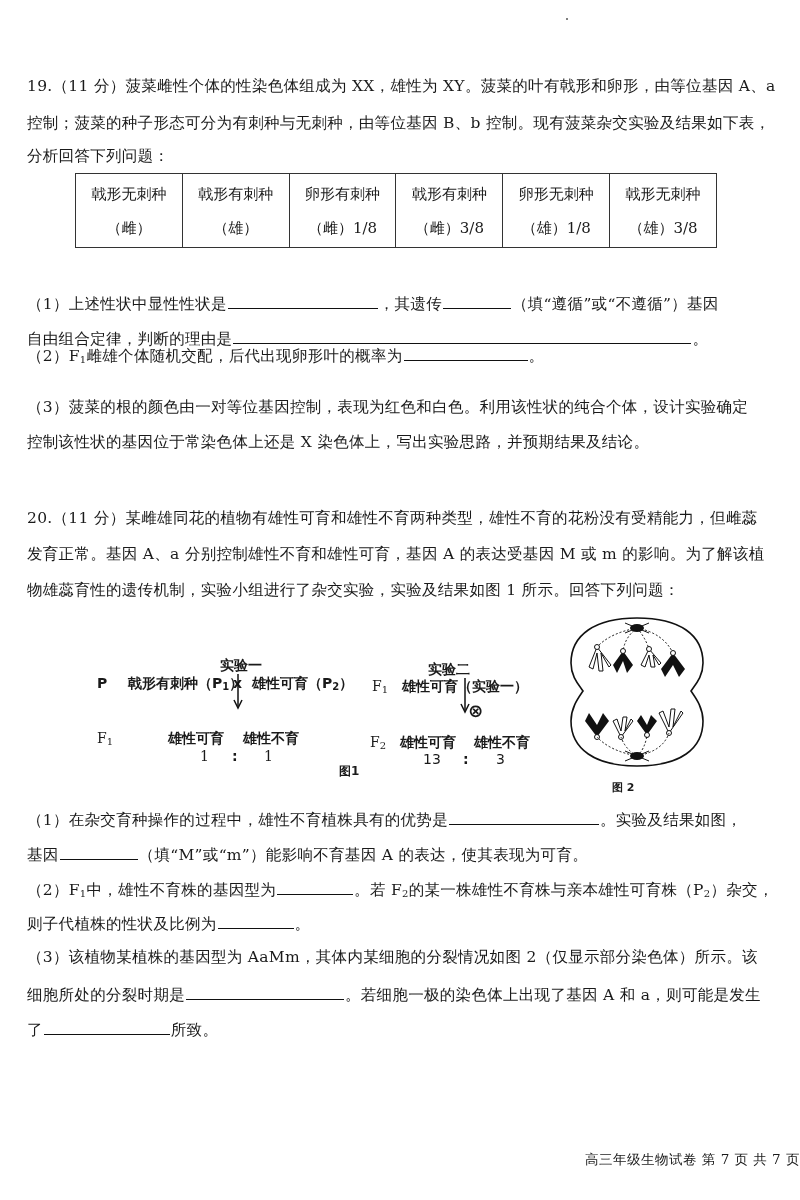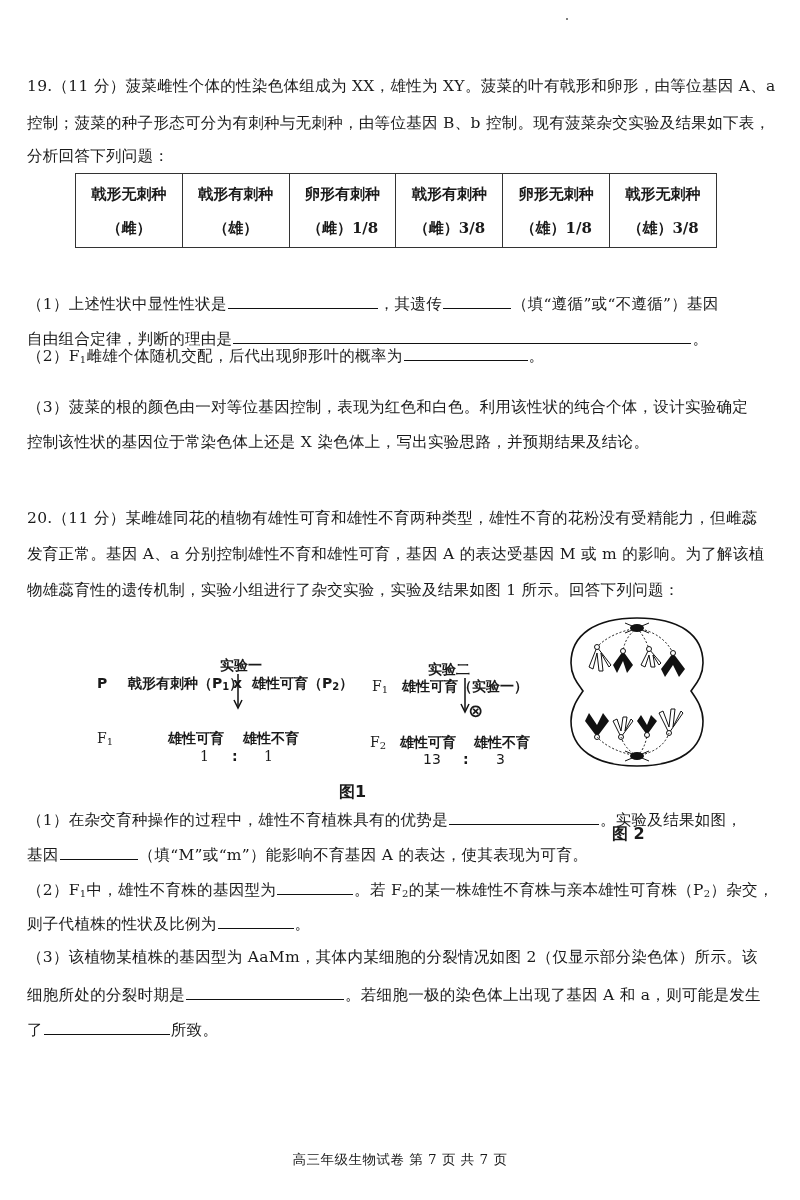--- a/index.html
+++ b/index.html
@@ -18,24 +18,24 @@
   }
   sub { font-size: 10px; vertical-align: -2px; }
   table.data {
     position: absolute; left: 75px; top: 173px; width: 642px;
     border-collapse: collapse; font-size: 15px;
   }
   table.data td {
     border: 1.5px solid #333; text-align: center; padding: 0;
   }
   table.data tr.head td { height: 36px; }
-  table.data tr.body td { height: 73px; line-height: 34px; font-weight: bold; }
+  table.data tr.body td { height: 73px; line-height: 34px; }
   .fig { position: absolute; font-family: "DejaVu Sans", "Liberation Sans", sans-serif; font-size: 14px; font-weight: bold; white-space: nowrap; margin-top: 20px; }
   .fig .serif { font-family: "DejaVu Serif", "Liberation Serif", serif; font-weight: normal; }
-  .footer { position: absolute; top: 1151px; left: 0; width: 800px; text-align: center; font-size: 13.5px; letter-spacing: 0.5px; }
+  .footer { position: absolute; top: 1151px; left: 0; width: 800px; text-align: right; font-size: 13.5px; letter-spacing: 0.5px; }
   .dot { position: absolute; top: 18px; left: 566px; width: 2px; height: 2px; background: #555; border-radius: 50%; }
 </style>
 </head>
 <body>
 
 <div class="dot"></div>
 
 <div class="line" style="top:76px">19.（11 分）菠菜雌性个体的性染色体组成为 XX，雄性为 XY。菠菜的叶有戟形和卵形，由等位基因 A、a</div>
 <div class="line" style="top:113px">控制；菠菜的种子形态可分为有刺种与无刺种，由等位基因 B、b 控制。现有菠菜杂交实验及结果如下表，</div>
 <div class="line" style="top:146px">分析回答下列问题：</div>
@@ -78,21 +78,21 @@
   <svg style="position:absolute;left:232px;top:674px" width="12" height="36">
     <line x1="6" y1="0" x2="6" y2="32" stroke="#111" stroke-width="1.5"></line>
     <path d="M2 26 L6 34 L10 26" fill="none" stroke="#111" stroke-width="1.5"></path>
   </svg>
   <div class="fig" style="left:97px;top:710px"><span class="serif">F</span><sub class="serif">1</sub></div>
   <div class="fig" style="left:168px;top:710px">雄性可育</div>
   <div class="fig" style="left:243px;top:710px">雄性不育</div>
   <div class="fig" style="left:200px;top:728px"><span class="serif">1</span></div>
   <div class="fig" style="left:232px;top:728px">:</div>
   <div class="fig" style="left:264px;top:728px"><span class="serif">1</span></div>
-  <div class="fig" style="left:339px;top:762px;font-size:16px">图1</div>
+  <div class="fig" style="left:339px;top:743px;font-size:12px">图1</div>
 
   <div class="fig" style="left:428px;top:641px">实验二</div>
   <div class="fig" style="left:372px;top:658px"><span class="serif">F</span><sub class="serif">1</sub></div>
   <div class="fig" style="left:402px;top:658px">雄性可育（实验一）</div>
   <svg style="position:absolute;left:459px;top:678px" width="12" height="36">
     <line x1="6" y1="0" x2="6" y2="32" stroke="#111" stroke-width="1.5"></line>
     <path d="M2 26 L6 34 L10 26" fill="none" stroke="#111" stroke-width="1.5"></path>
   </svg>
   <div class="fig" style="left:468px;top:680px;font-size:18px">⊗</div>
   <div class="fig" style="left:370px;top:714px"><span class="serif">F</span><sub class="serif">2</sub></div>
@@ -141,21 +141,21 @@
     <path d="M82 141 Q70 134 66 122"></path>
     <path d="M82 141 Q90 134 92 120"></path>
     <path d="M82 141 Q108 136 114 118"></path>
   </g>
   <g>
     <ellipse cx="82" cy="141" rx="7" ry="4" fill="#111"></ellipse>
     <line x1="70" y1="146" x2="94" y2="136" stroke="#111" stroke-width="1"></line>
     <line x1="70" y1="136" x2="94" y2="146" stroke="#111" stroke-width="1"></line>
   </g>
 </svg>
-<div class="fig" style="left:612px;top:804px;font-size:16px">图 2</div>
+<div class="fig" style="left:612px;top:760px;font-size:11px">图 2</div>
 
 <div class="line" style="top:808px">
   <span>（1）在杂交育种操作的过程中，雄性不育植株具有的优势是</span><span class="blank" style="width:150px"></span><span>。实验及结果如图，</span>
 </div>
 <div class="line" style="top:843px">
   <span>基因</span><span class="blank" style="width:78px"></span><span>（填“M”或“m”）能影响不育基因 A 的表达，使其表现为可育。</span>
 </div>
 <div class="line" style="top:878px">
   <span>（2）F</span><sub>1</sub><span>中，雄性不育株的基因型为</span><span class="blank" style="width:76px"></span><span>。若 F</span><sub>2</sub><span>的某一株雄性不育株与亲本雄性可育株（P</span><sub>2</sub><span>）杂交，</span>
 </div>

